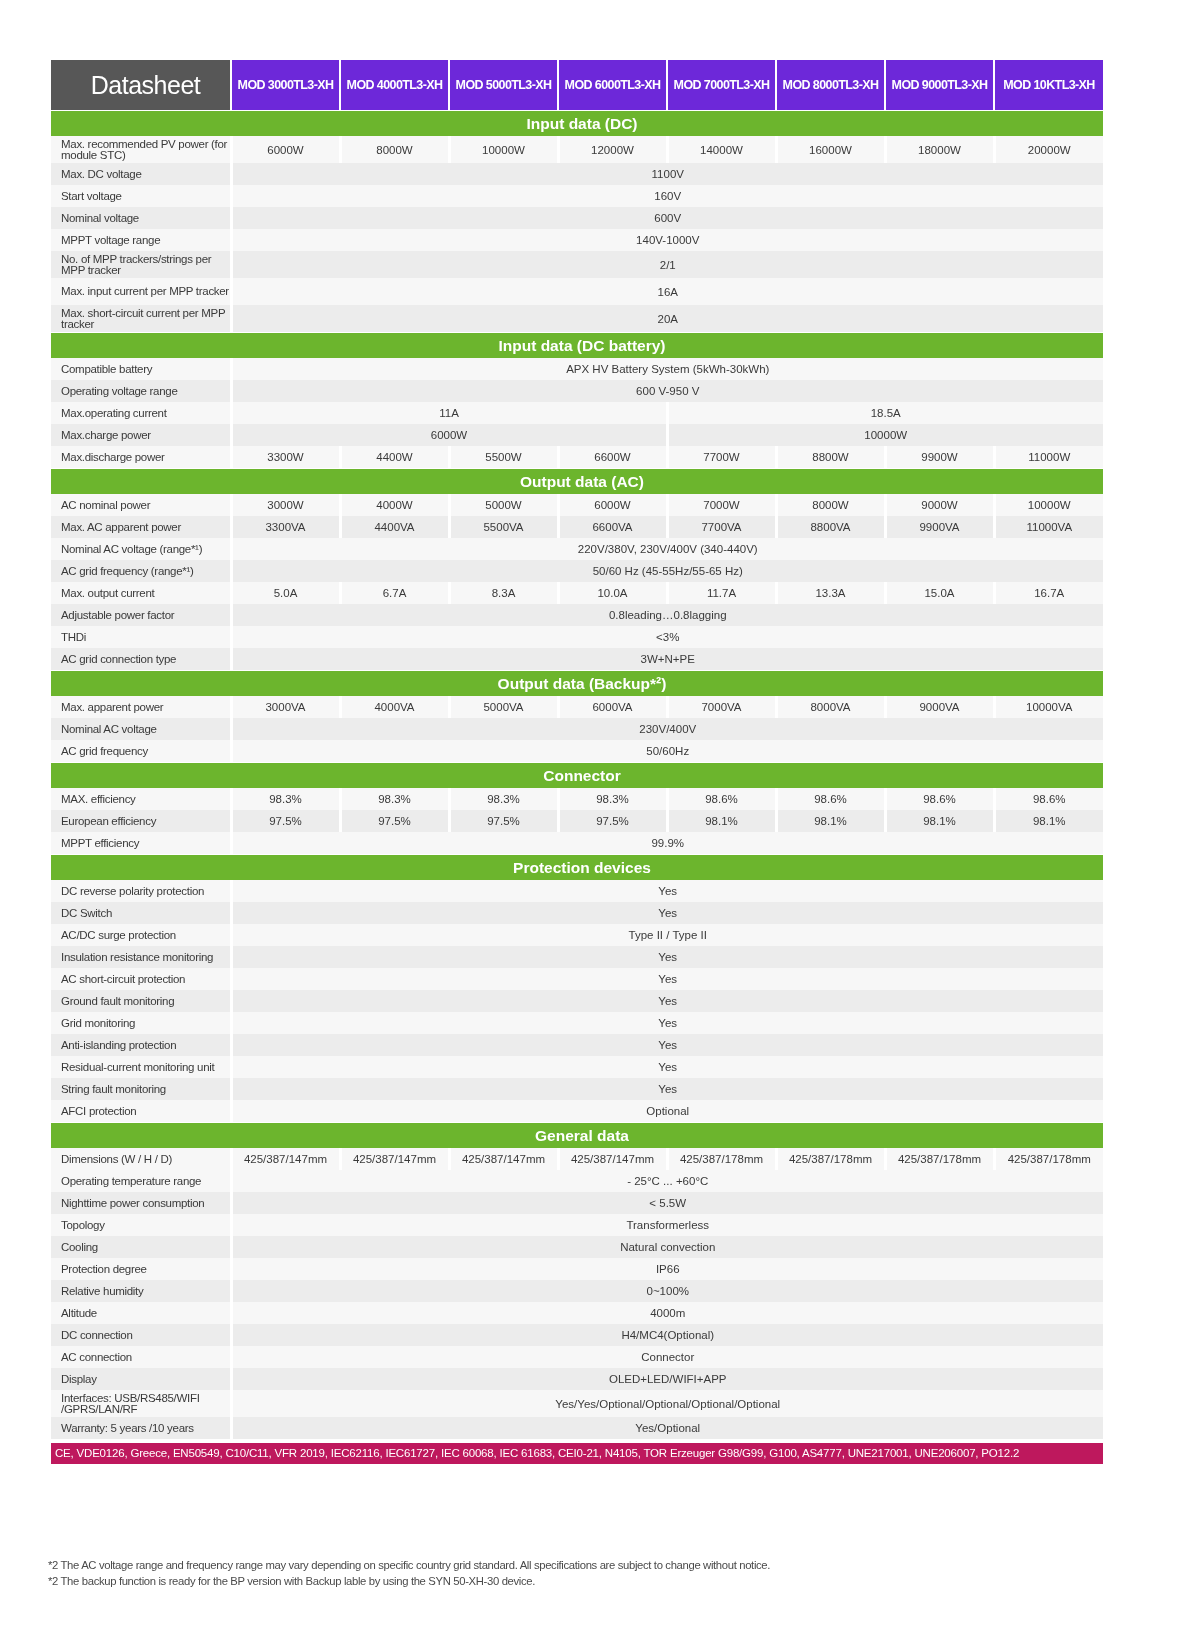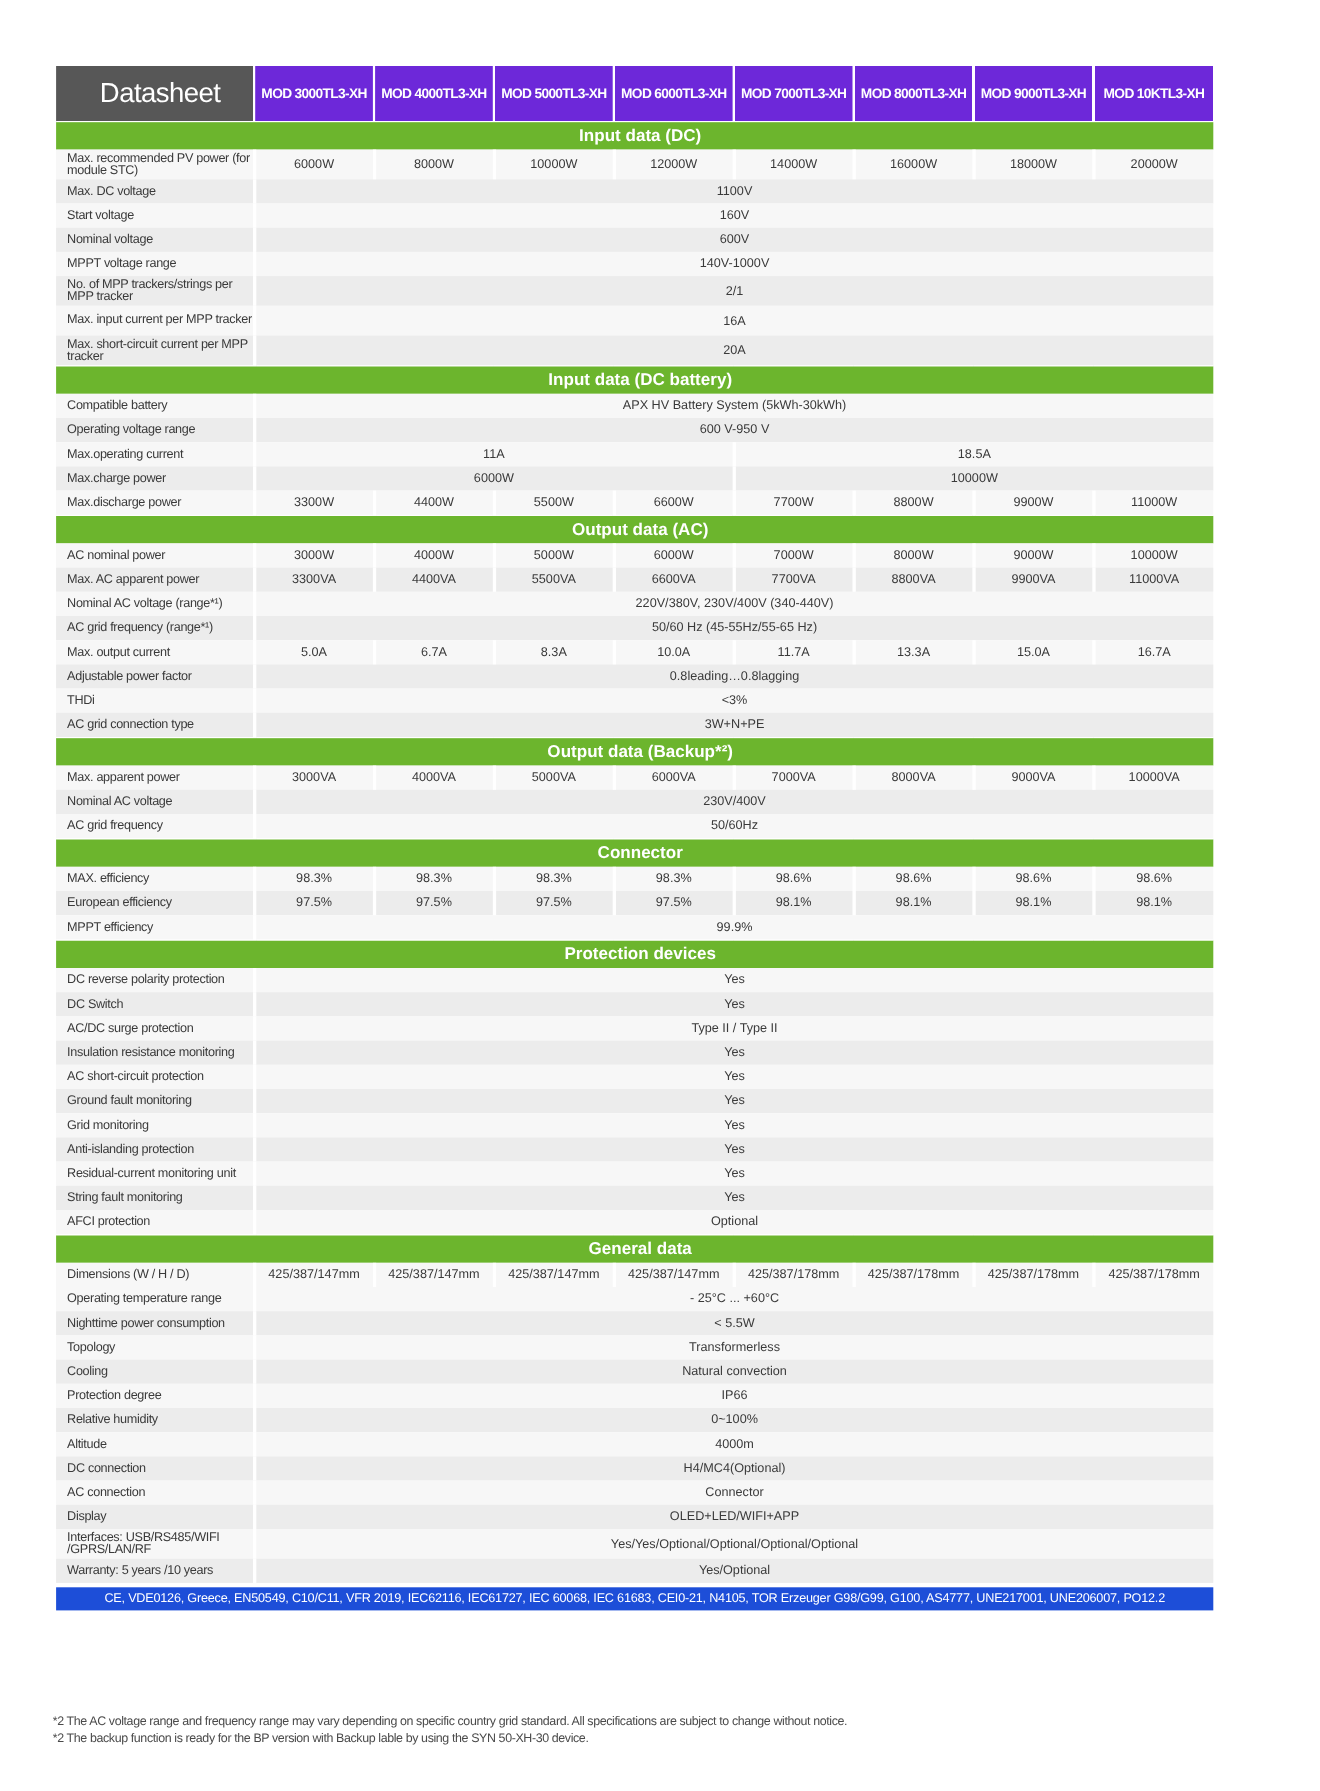--- a/index.html
+++ b/index.html
@@ -10,21 +10,21 @@
   col.c { width: 109px; }
   th.title { background: #575757; color: #fff; font-weight: normal; font-size: 25px; text-align: center; padding: 0 0 0 10px; height: 50px; letter-spacing: -0.5px; }
   th.model { background: #6d28d9; color: #fff; font-size: 12.5px; font-weight: bold; letter-spacing: -0.6px; white-space: nowrap; overflow: hidden; border-left: 2px solid #fff; padding: 0; text-align: center; }
   tr.sec td { background: #6cb52d; color: #fff; font-weight: bold; font-size: 15.5px; height: 25px; padding: 0 0 0 10px; border-top: 1px solid #fff; }
   td { font-size: 11.5px; padding: 0; height: 22px; text-align: center; }
   td.lbl { text-align: left; padding-left: 10px; border-right: 3px solid #fff; line-height: 11px; letter-spacing: -0.3px; margin-top: 36px; }
   tr.r0 td { background: #f7f7f7; }
   tr.r1 td { background: #ececec; }
   td.v + td.v { border-left: 3px solid #fff; }
   tr.tall td { height: 27px; }
-  .cert { background: #1d4ed8; color: #fff; font-size: 11.5px; text-align: center; padding: 4px 4px; line-height: 13px; letter-spacing: -0.2px; margin-top: 4px; }
+  .cert { background: #be185d; color: #fff; font-size: 11.5px; padding: 4px 4px; line-height: 13px; letter-spacing: -0.2px; margin-top: 4px; }
   .notes { position: absolute; left: 48px; top: 1557px; font-size: 11.3px; color: #4a4a4a; line-height: 16px; letter-spacing: -0.35px; }
 </style>
 </head>
 <body>
 
 <div id="sheet">
   <table>
     <colgroup>
         <col class="lab">
         <col class="c">

